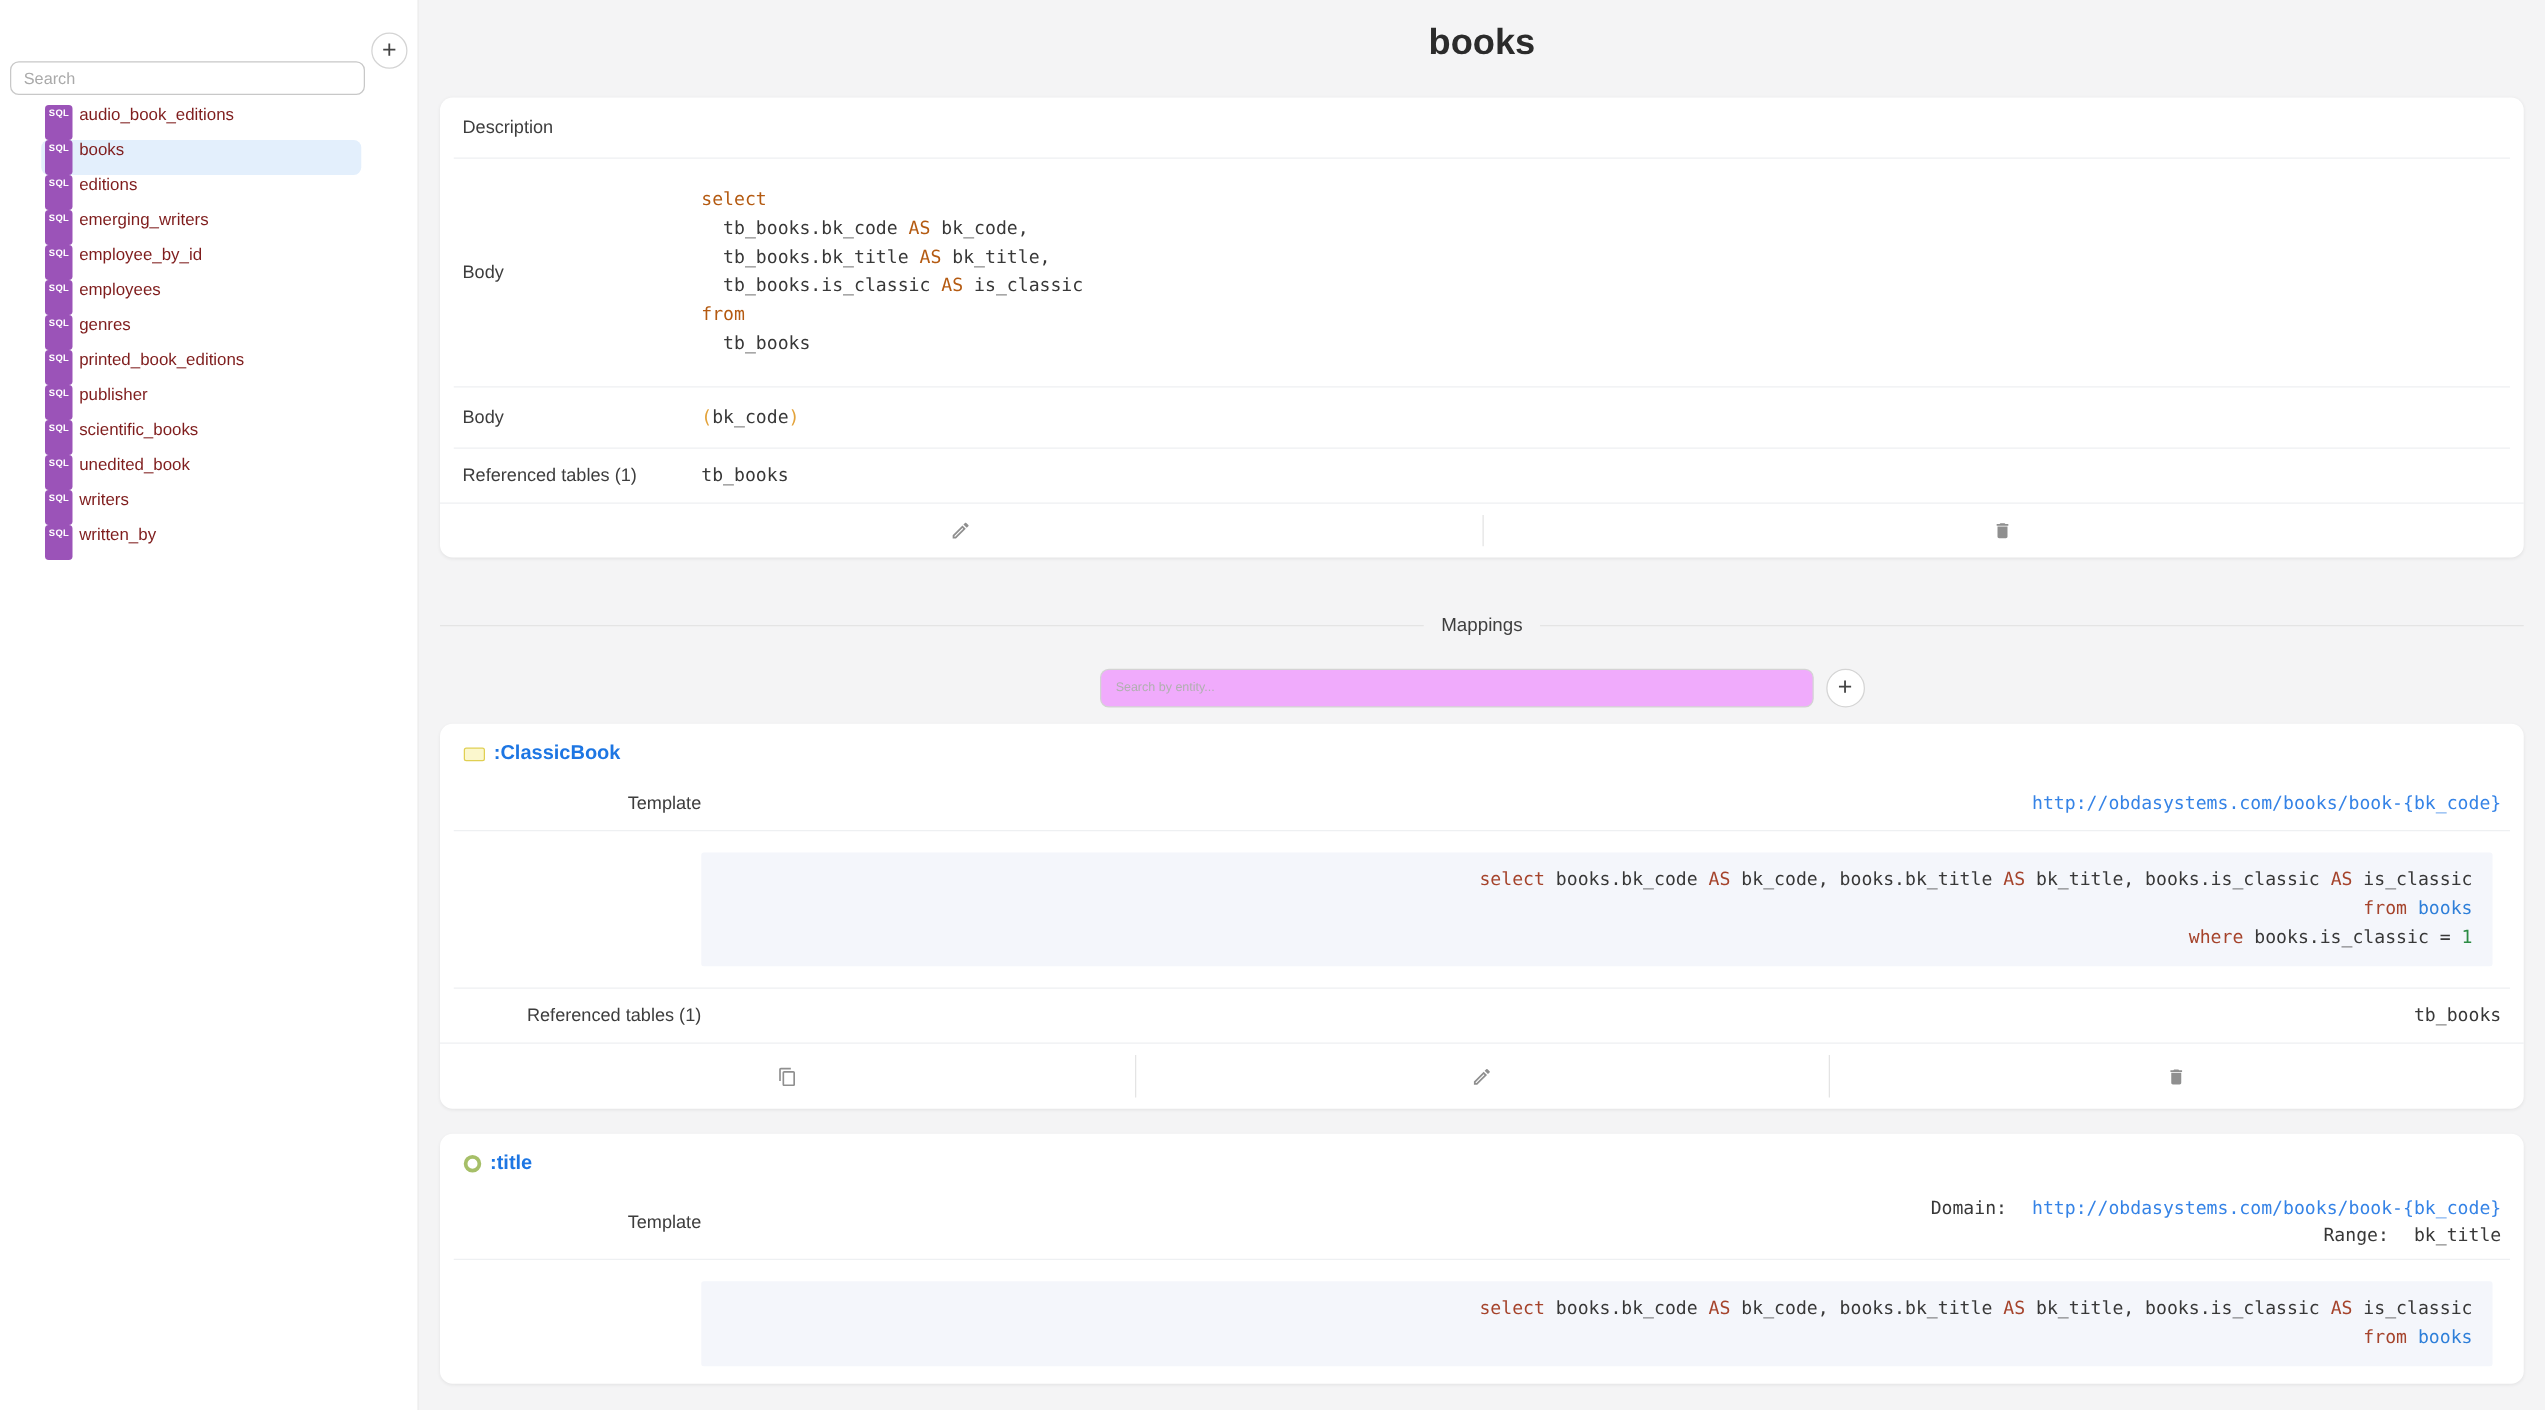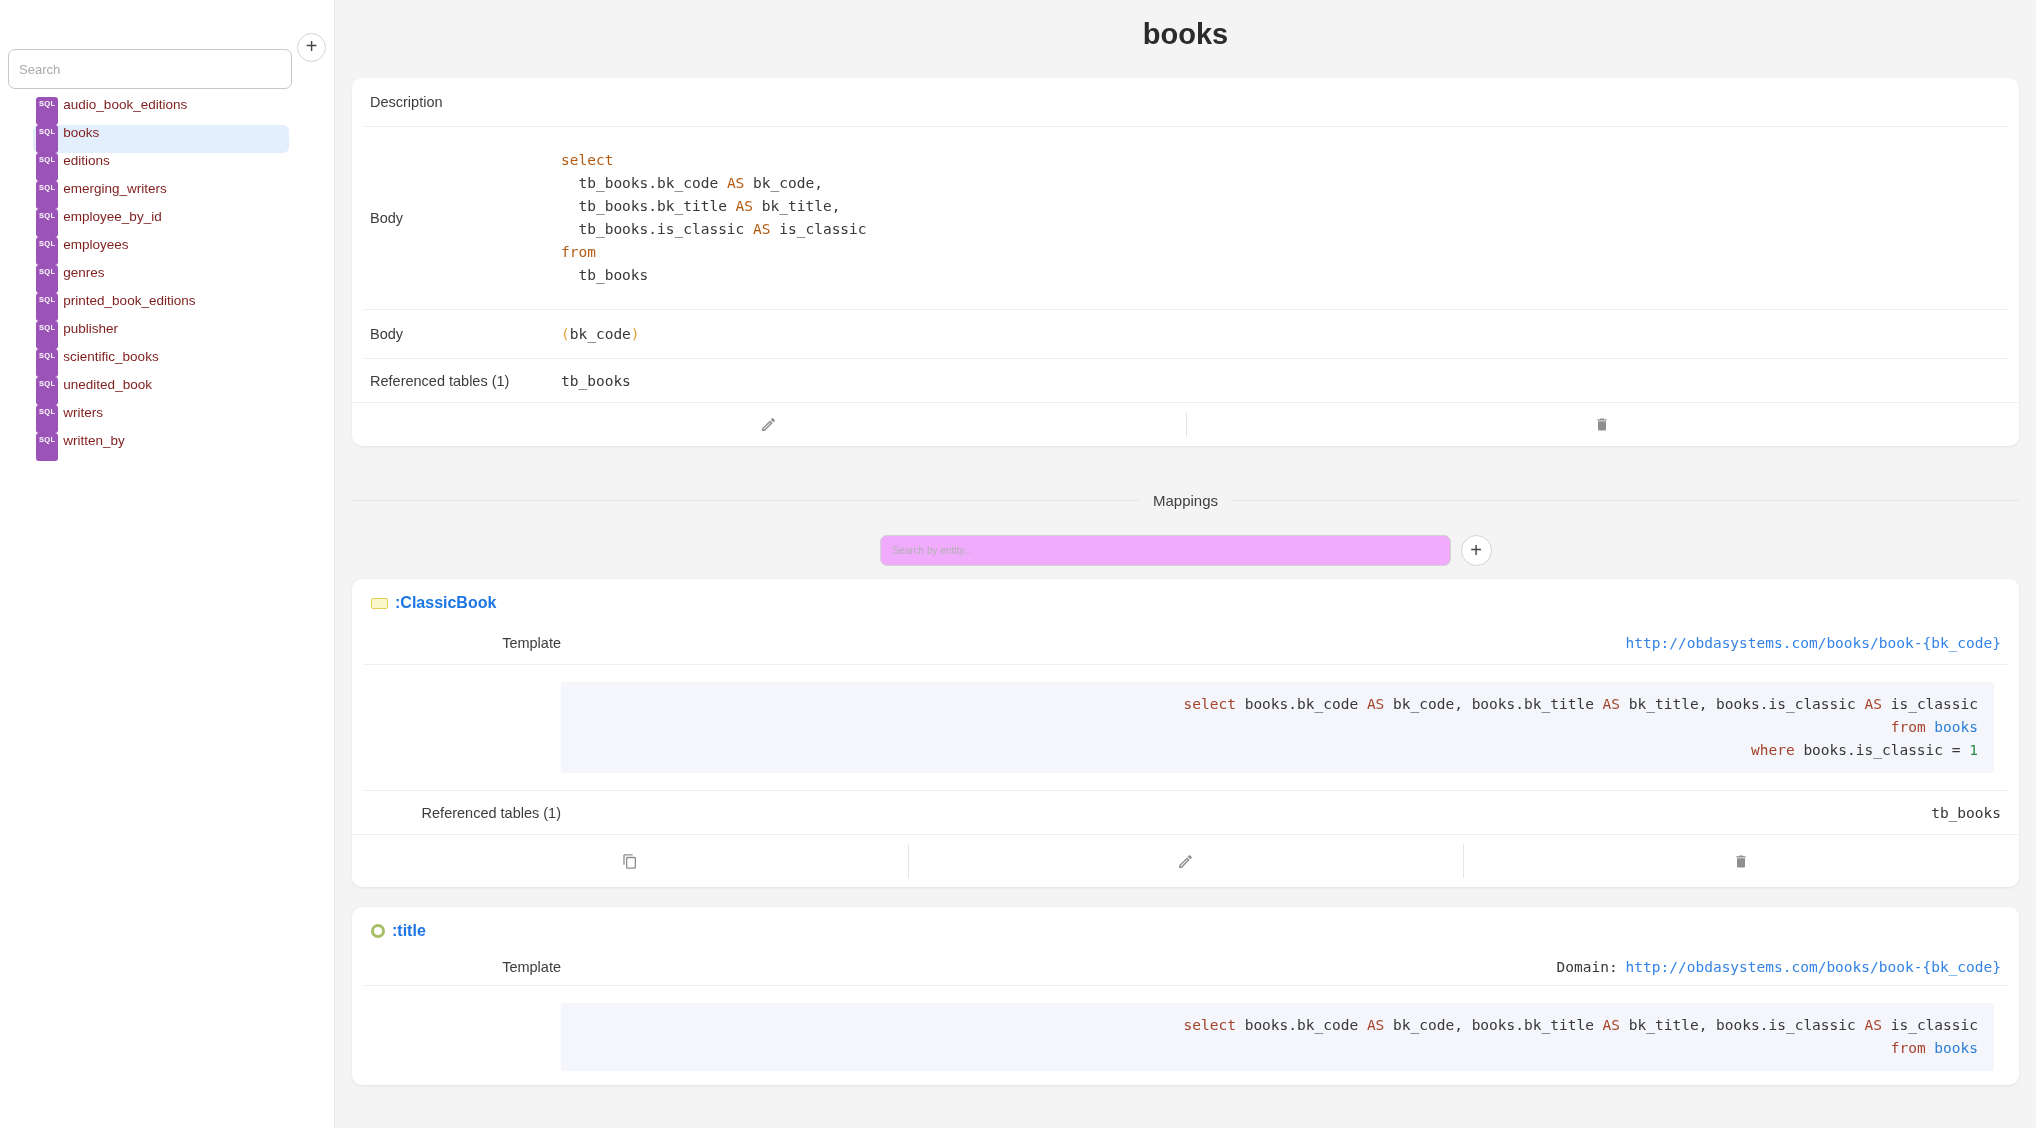--- a/index.html
+++ b/index.html
@@ -11,21 +11,21 @@
     color: #333;
   }
 
   
   .sidebar {
     width: 335px; flex-shrink: 0; background: #fff;
     border-right: 1px solid #e9e9e9; padding-top: 5px; height: 100%;
   }
   .search-row { display: flex; align-items: center; padding: 0 8px; gap: 5px; }
   .search-input {
-    flex: 1; height: 40px; border: 1px solid #c8c8c8; border-radius: 7px;
+    flex: 1; height: 27px; border: 1px solid #c8c8c8; border-radius: 7px;
     padding: 0 10px; font-size: 13px; color: #4d7c0f; outline: none;
     font-family: "Liberation Sans", sans-serif;
     margin-top: 44px;
   }
   .search-input::placeholder { color: #a9a9a9; }
   .add-btn {
     width: 29px; height: 29px; border-radius: 50%; border: 1px solid #d4d4d4;
     background: #fff; display: flex; align-items: center; justify-content: center;
     font-size: 20px; font-weight: 300; color: #444; cursor: pointer; line-height: 1;
     flex-shrink: 0; font-family: "Liberation Sans", sans-serif; padding-bottom: 2px;
@@ -111,21 +111,21 @@
   .class-icon {
     width: 17px; height: 11px; background: #fbf7cd;
     border: 1.5px solid #e0cf52; border-radius: 2px; display: inline-block;
   }
   .dp-icon {
     width: 14px; height: 14px; border-radius: 50%;
     border: 3.5px solid #a6bf68; background: #fff; display: inline-block;
   }
   .tpl-url { color: #3583e6; }
   .tpl-line { line-height: 22px; }
-  .tpl-label { margin-right: 8px; }
+  .tpl-label { margin-right: 20px; }
   .row-sqlblock { padding: 17px 0; }
   .sql-block {
     background: #f4f6fb; border-radius: 2px; padding: 11px 16px; margin-right: 7px;
   }
 </style>
 </head>
 <body>
 
 <aside class="sidebar">
   <div class="search-row">
@@ -294,20 +294,23 @@
       <span class="dp-icon"></span>
       <span class="entity-name">:title</span>
     </div>
     <div class="rows">
       <div class="row" style="padding:7px 0;">
         <div class="row-label">Template</div>
         <div class="row-value">
           <div class="tpl-line mono">
             <span class="tpl-label">Domain:</span><span class="tpl-url">http://obdasystems.com/books/book-{bk_code}</span>
           </div>
+          <div class="tpl-line mono">
+            <span class="tpl-label">Range:</span><span>bk_title</span>
+          </div>
         </div>
       </div>
       <div class="row row-sqlblock" style="border-bottom:none; padding-bottom:14px;">
         <div class="row-label"></div>
         <div class="row-value">
           <div class="sql-block sql-lines"><div class="sql-line"><span class="tok-kw">select</span><span class="tok-id"> books.bk_code </span><span class="tok-kw">AS</span><span class="tok-id"> bk_code, books.bk_title </span><span class="tok-kw">AS</span><span class="tok-id"> bk_title, books.is_classic </span><span class="tok-kw">AS</span><span class="tok-id"> is_classic</span></div><div class="sql-line"><span class="tok-kw">from</span><span class="tok-tbl"> books</span></div></div>
         </div>
       </div>
     </div>
   </section>

